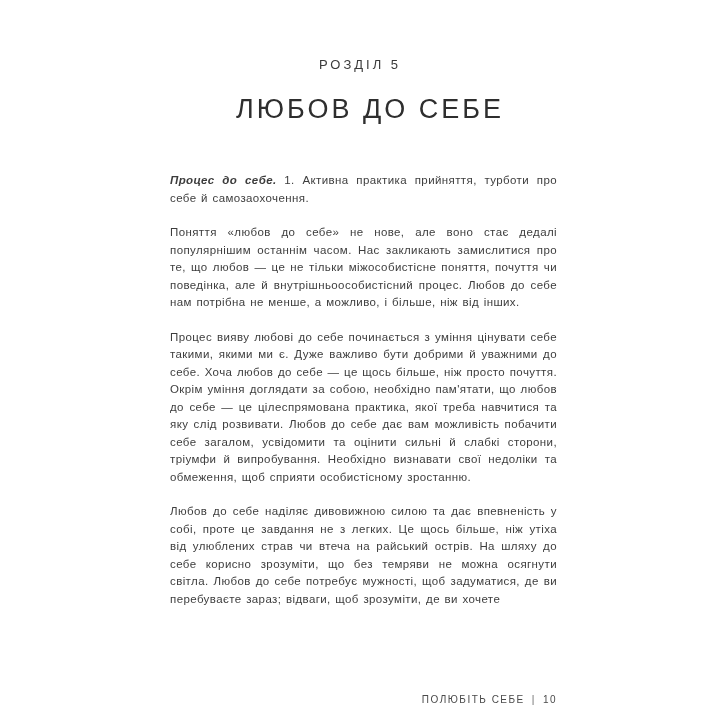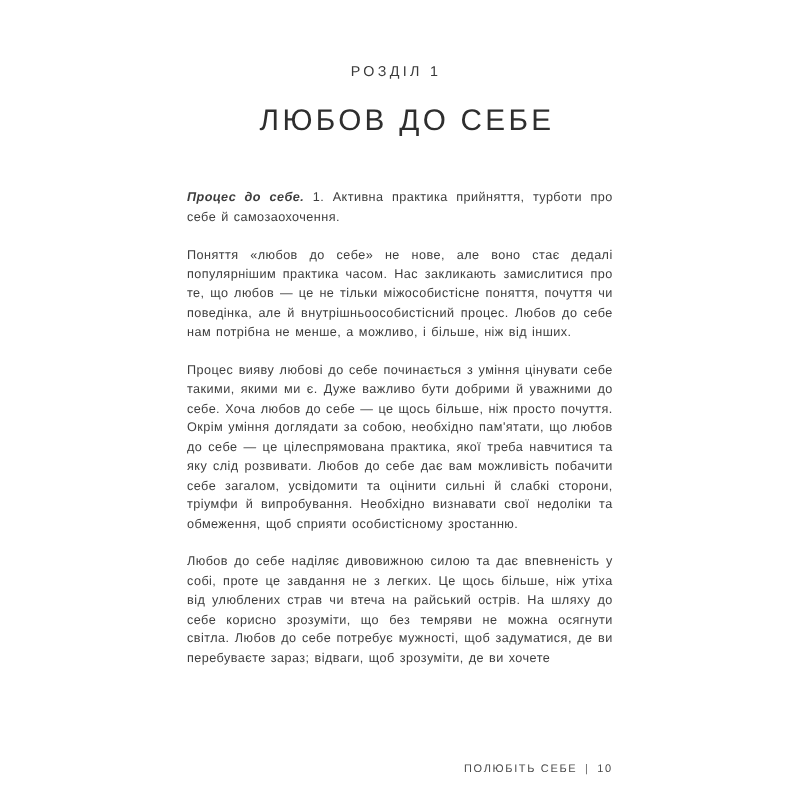--- a/index.html
+++ b/index.html
@@ -73,32 +73,32 @@
   .page-footer .sep {
     margin: 0 7px;
     color: #6a6a6a;
   }
 </style>
 </head>
 <body>
 
 <div class="page">
 
-  <div class="chapter-label">РОЗДІЛ 1</div>
+  <div class="chapter-label">РОЗДІЛ 5</div>
 
   <h1 class="page-title" style="margin:10px;">ЛЮБОВ ДО СЕБЕ</h1>
 
   <div class="body-col">
 
     <p>
       <span class="lead-term">Процес до себе.</span><span> 1. Активна практика прийняття, турботи про себе й самозаохочення.</span>
     </p>
 
 
-    <p>Поняття «любов до себе» не нове, але воно стає дедалі популярнішим практика часом. Нас закликають замислитися про те, що любов — це не тільки міжособистісне поняття, почуття чи поведінка, але й внутрішньоособистісний процес. Любов до себе нам потрібна не менше, а можливо, і більше, ніж від інших.</p>
+    <p>Поняття «любов до себе» не нове, але воно стає дедалі популярнішим останнім часом. Нас закликають замислитися про те, що любов — це не тільки міжособистісне поняття, почуття чи поведінка, але й внутрішньоособистісний процес. Любов до себе нам потрібна не менше, а можливо, і більше, ніж від інших.</p>
 
     <p>Процес вияву любові до себе починається з уміння цінувати себе такими, якими ми є. Дуже важливо бути добрими й уважними до себе. Хоча любов до себе — це щось більше, ніж просто почуття. Окрім уміння доглядати за собою, необхідно пам'ятати, що любов до себе — це цілеспрямована практика, якої треба навчитися та яку слід розвивати. Любов до себе дає вам можливість побачити себе загалом, усвідомити та оцінити сильні й слабкі сторони, тріумфи й випробування. Необхідно визнавати свої недоліки та обмеження, щоб сприяти особистісному зростанню.</p>
 
     <p>Любов до себе наділяє дивовижною силою та дає впевненість у собі, проте це завдання не з легких. Це щось більше, ніж утіха від улюблених страв чи втеча на райський острів. На шляху до себе корисно зрозуміти, що без темряви не можна осягнути світла. Любов до себе потребує мужності, щоб задуматися, де ви перебуваєте зараз; відваги, щоб зрозуміти, де ви хочете</p>
 
   </div>
 
   <div class="page-footer">
     <span>ПОЛЮБІТЬ СЕБЕ</span><span class="sep">|</span><span>10</span>
   </div>

